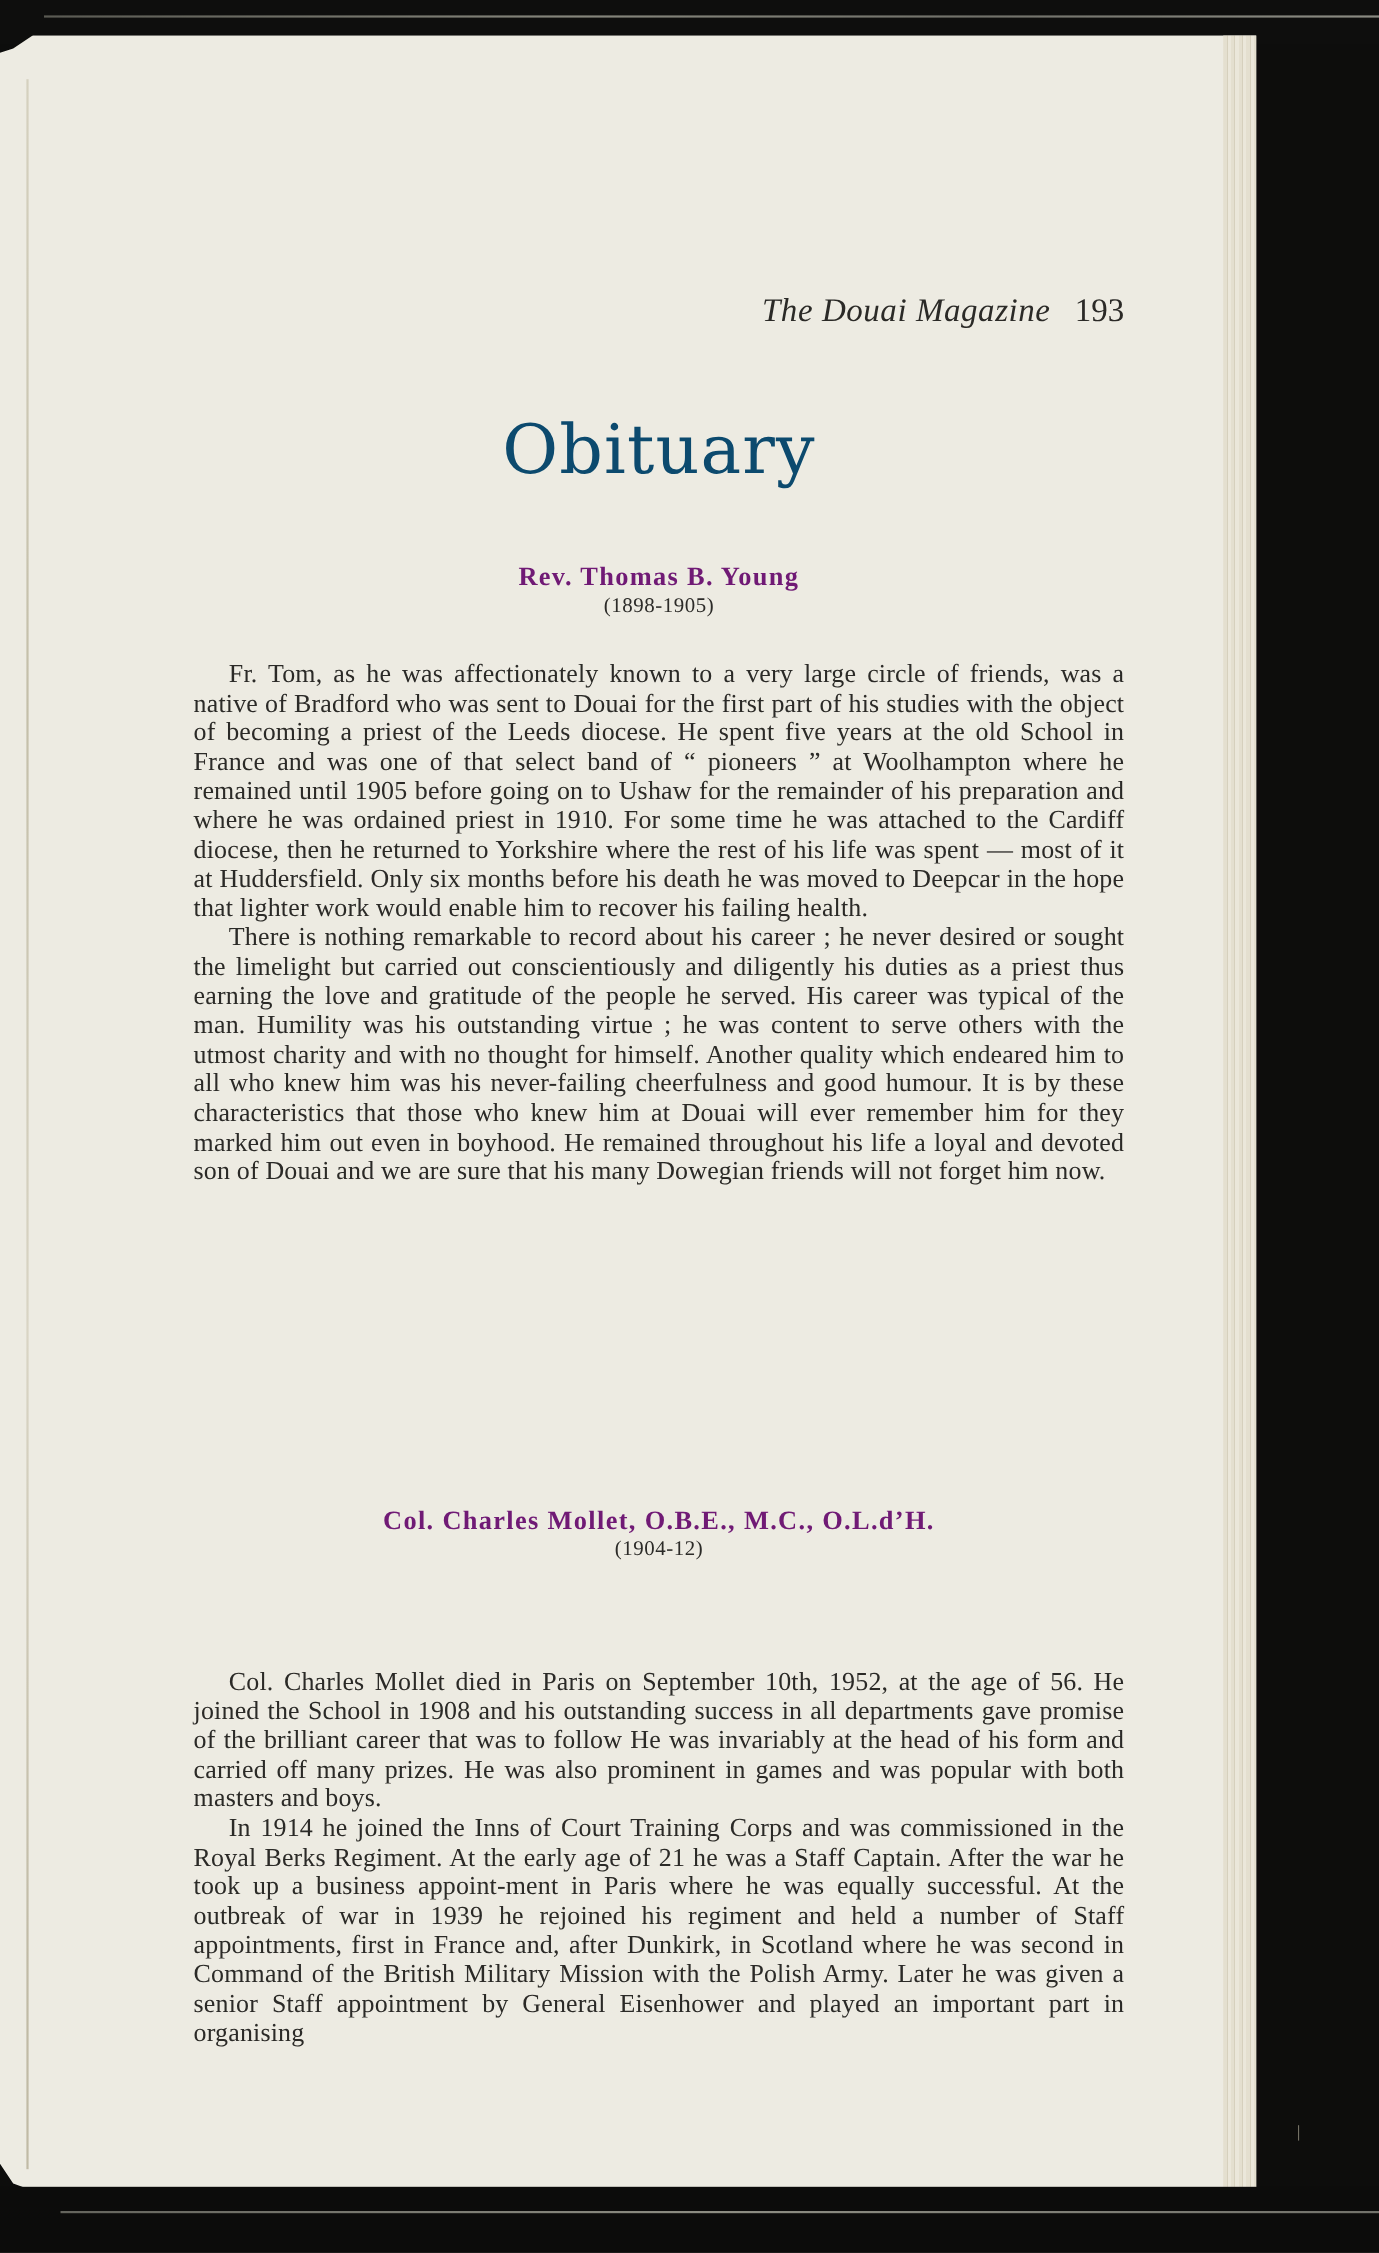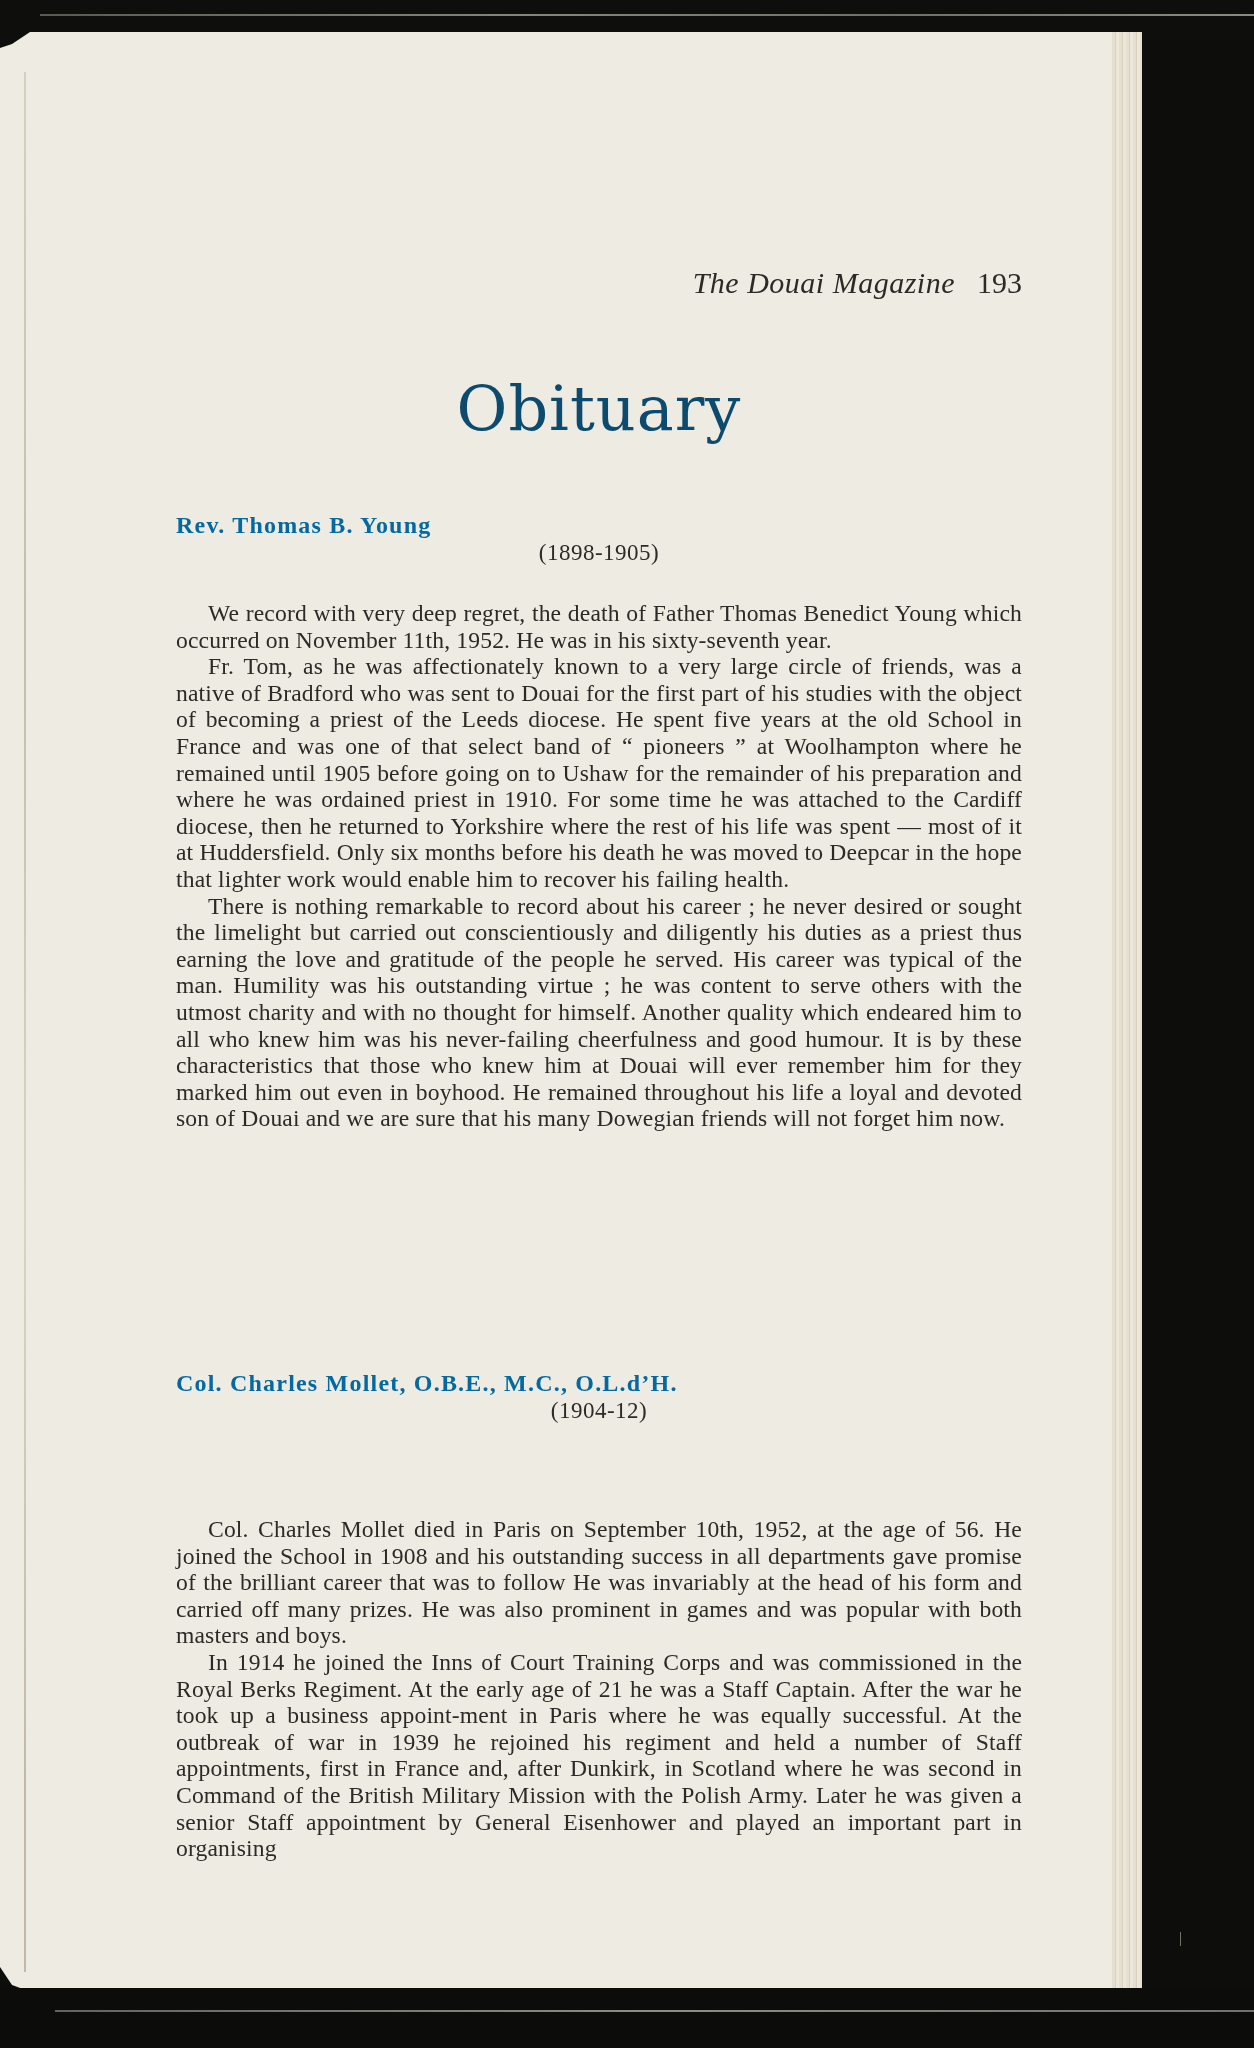--- a/index.html
+++ b/index.html
@@ -98,32 +98,32 @@
     font-size: 62px;
     color: #0c4a6e;
     letter-spacing: 1px;
     font-family: "DejaVu Serif", "Liberation Serif", serif;
     font-weight: normal;
   }
   .entry-name {
     position: absolute;
     left: 0;
     width: 846px;
-    text-align: left;
+    text-align: center;
     font-size: 24px;
     font-weight: bold;
-    color: #0369a1;
+    color: #701a75;
     letter-spacing: 1.2px;
   }
   .entry-years {
     position: absolute;
     left: 0;
     width: 846px;
     text-align: center;
-    font-size: 23px;
+    font-size: 19px;
     color: #2c2b28;
     letter-spacing: 0.5px;
   }
   .body-text {
     position: absolute;
     left: 0;
     width: 846px;
     font-size: 23.6px;
     line-height: 26.6px;
     color: #2b2a27;
@@ -157,21 +157,20 @@
     <div class="running-head" style="top:234px;">
       <span class="journal">The Douai Magazine</span><span class="pagenum">193</span>
     </div>
 
     <h1 class="title" style="margin:0; top:340px;">Obituary</h1>
 
     <div>
       <div class="entry-name" style="top:480px;">Rev. Thomas B. Young</div>
       <div class="entry-years" style="top:508px;">(1898-1905)</div>
       <div class="body-text" style="top:568px;">
-        <p>We record with very deep regret, the death of Father Thomas Benedict Young which occurred on November 11th, 1952.  He was in his sixty-seventh year.</p>
         <p>Fr. Tom, as he was affectionately known to a very large circle of friends, was a native of Bradford who was sent to Douai for the first part of his studies with the object of becoming a priest of the Leeds diocese.  He spent five years at the old School in France and was one of that select band of “ pioneers ” at Woolhampton where he remained until 1905 before going on to Ushaw for the remainder of his preparation and where he was ordained priest in 1910.  For some time he was attached to the Cardiff diocese, then he returned to Yorkshire where the rest of his life was spent — most of it at Huddersfield.  Only six months before his death he was moved to Deepcar in the hope that lighter work would enable him to recover his failing health.</p>
         <p>There is nothing remarkable to record about his career ;  he never desired or sought the limelight but carried out conscientiously and diligently his duties as a priest thus earning the love and gratitude of the people he served.  His career was typical of the man.  Humility was his outstanding virtue ;  he was content to serve others with the utmost charity and with no thought for himself.  Another quality which endeared him to all who knew him was his never-failing cheerfulness and good humour.  It is by these characteristics that those who knew him at Douai will ever remember him for they marked him out even in boyhood.  He remained throughout his life a loyal and devoted son of Douai and we are sure that his many Dowegian friends will not forget him now.</p>
       </div>
     </div>
 
     <div>
       <div class="entry-name" style="top:1338px;">Col. Charles Mollet, O.B.E., M.C., O.L.d’H.</div>
       <div class="entry-years" style="top:1366px;">(1904-12)</div>
       <div class="body-text" style="top:1484px;">
         <p>Col. Charles Mollet died in Paris on September 10th, 1952, at the age of 56.  He joined the School in 1908 and his outstanding success in all departments gave promise of the brilliant career that was to follow  He was invariably at the head of his form and carried off many prizes.  He was also prominent in games and was popular with both masters and boys.</p>

